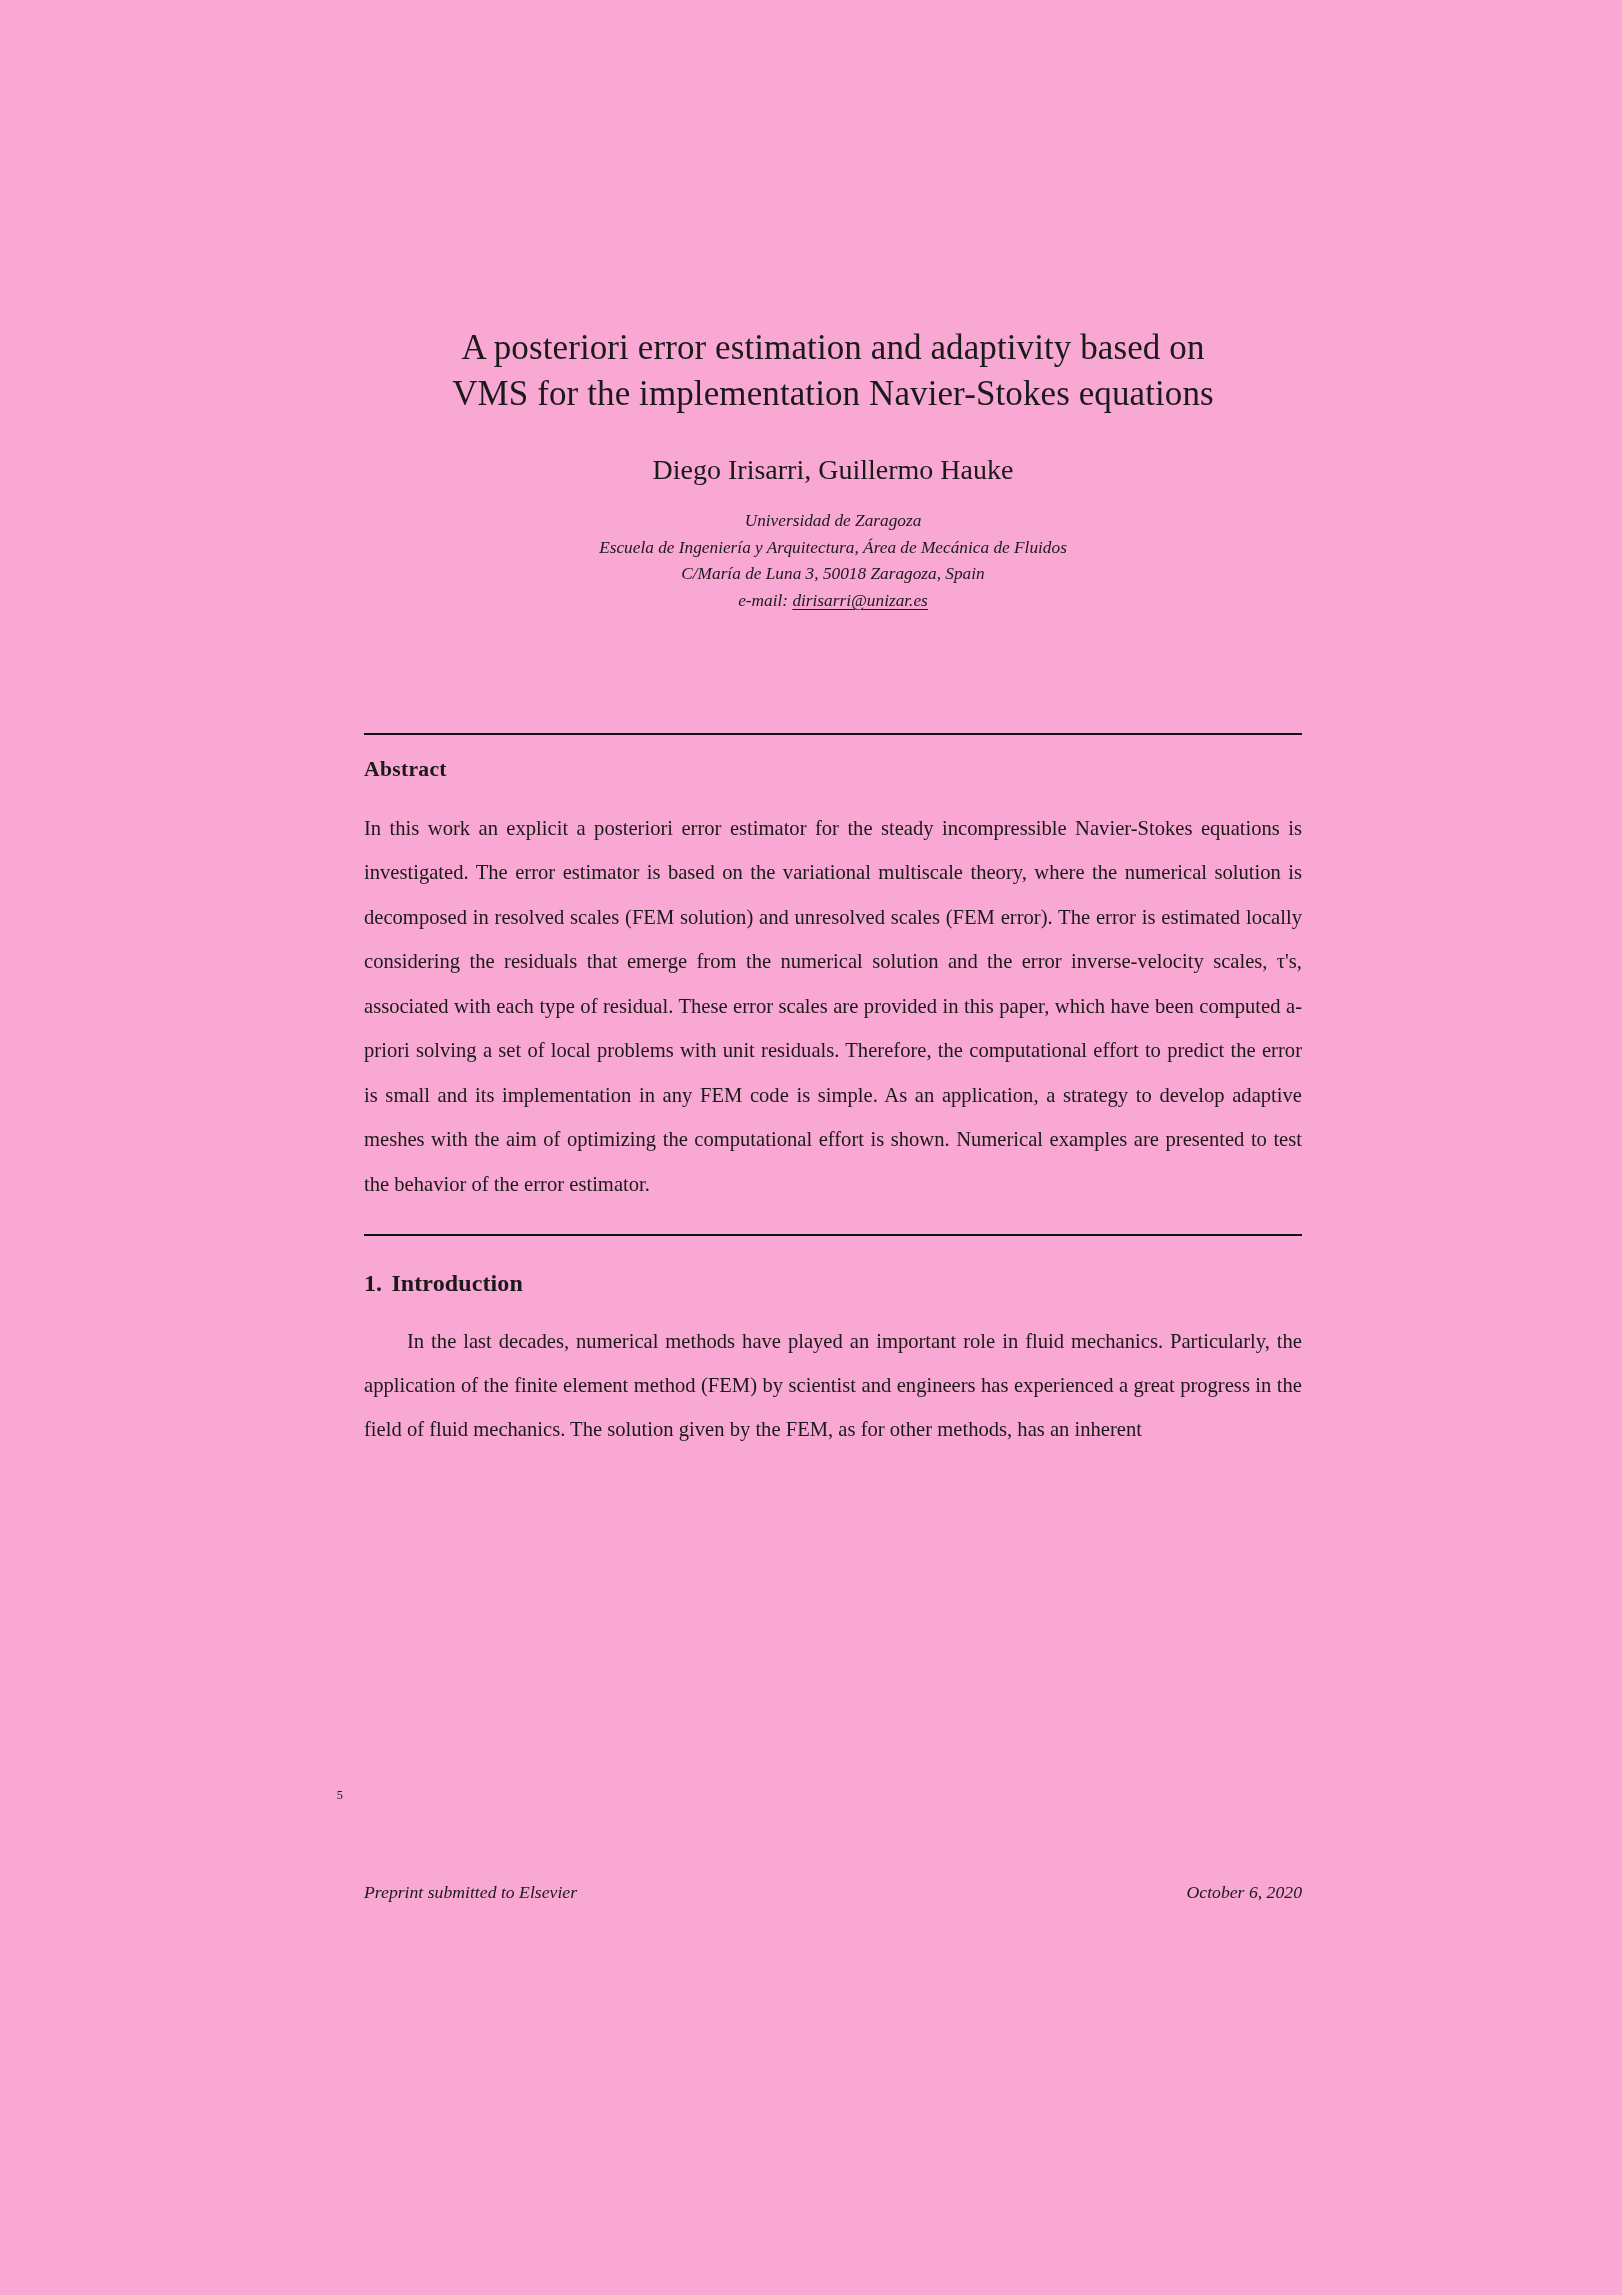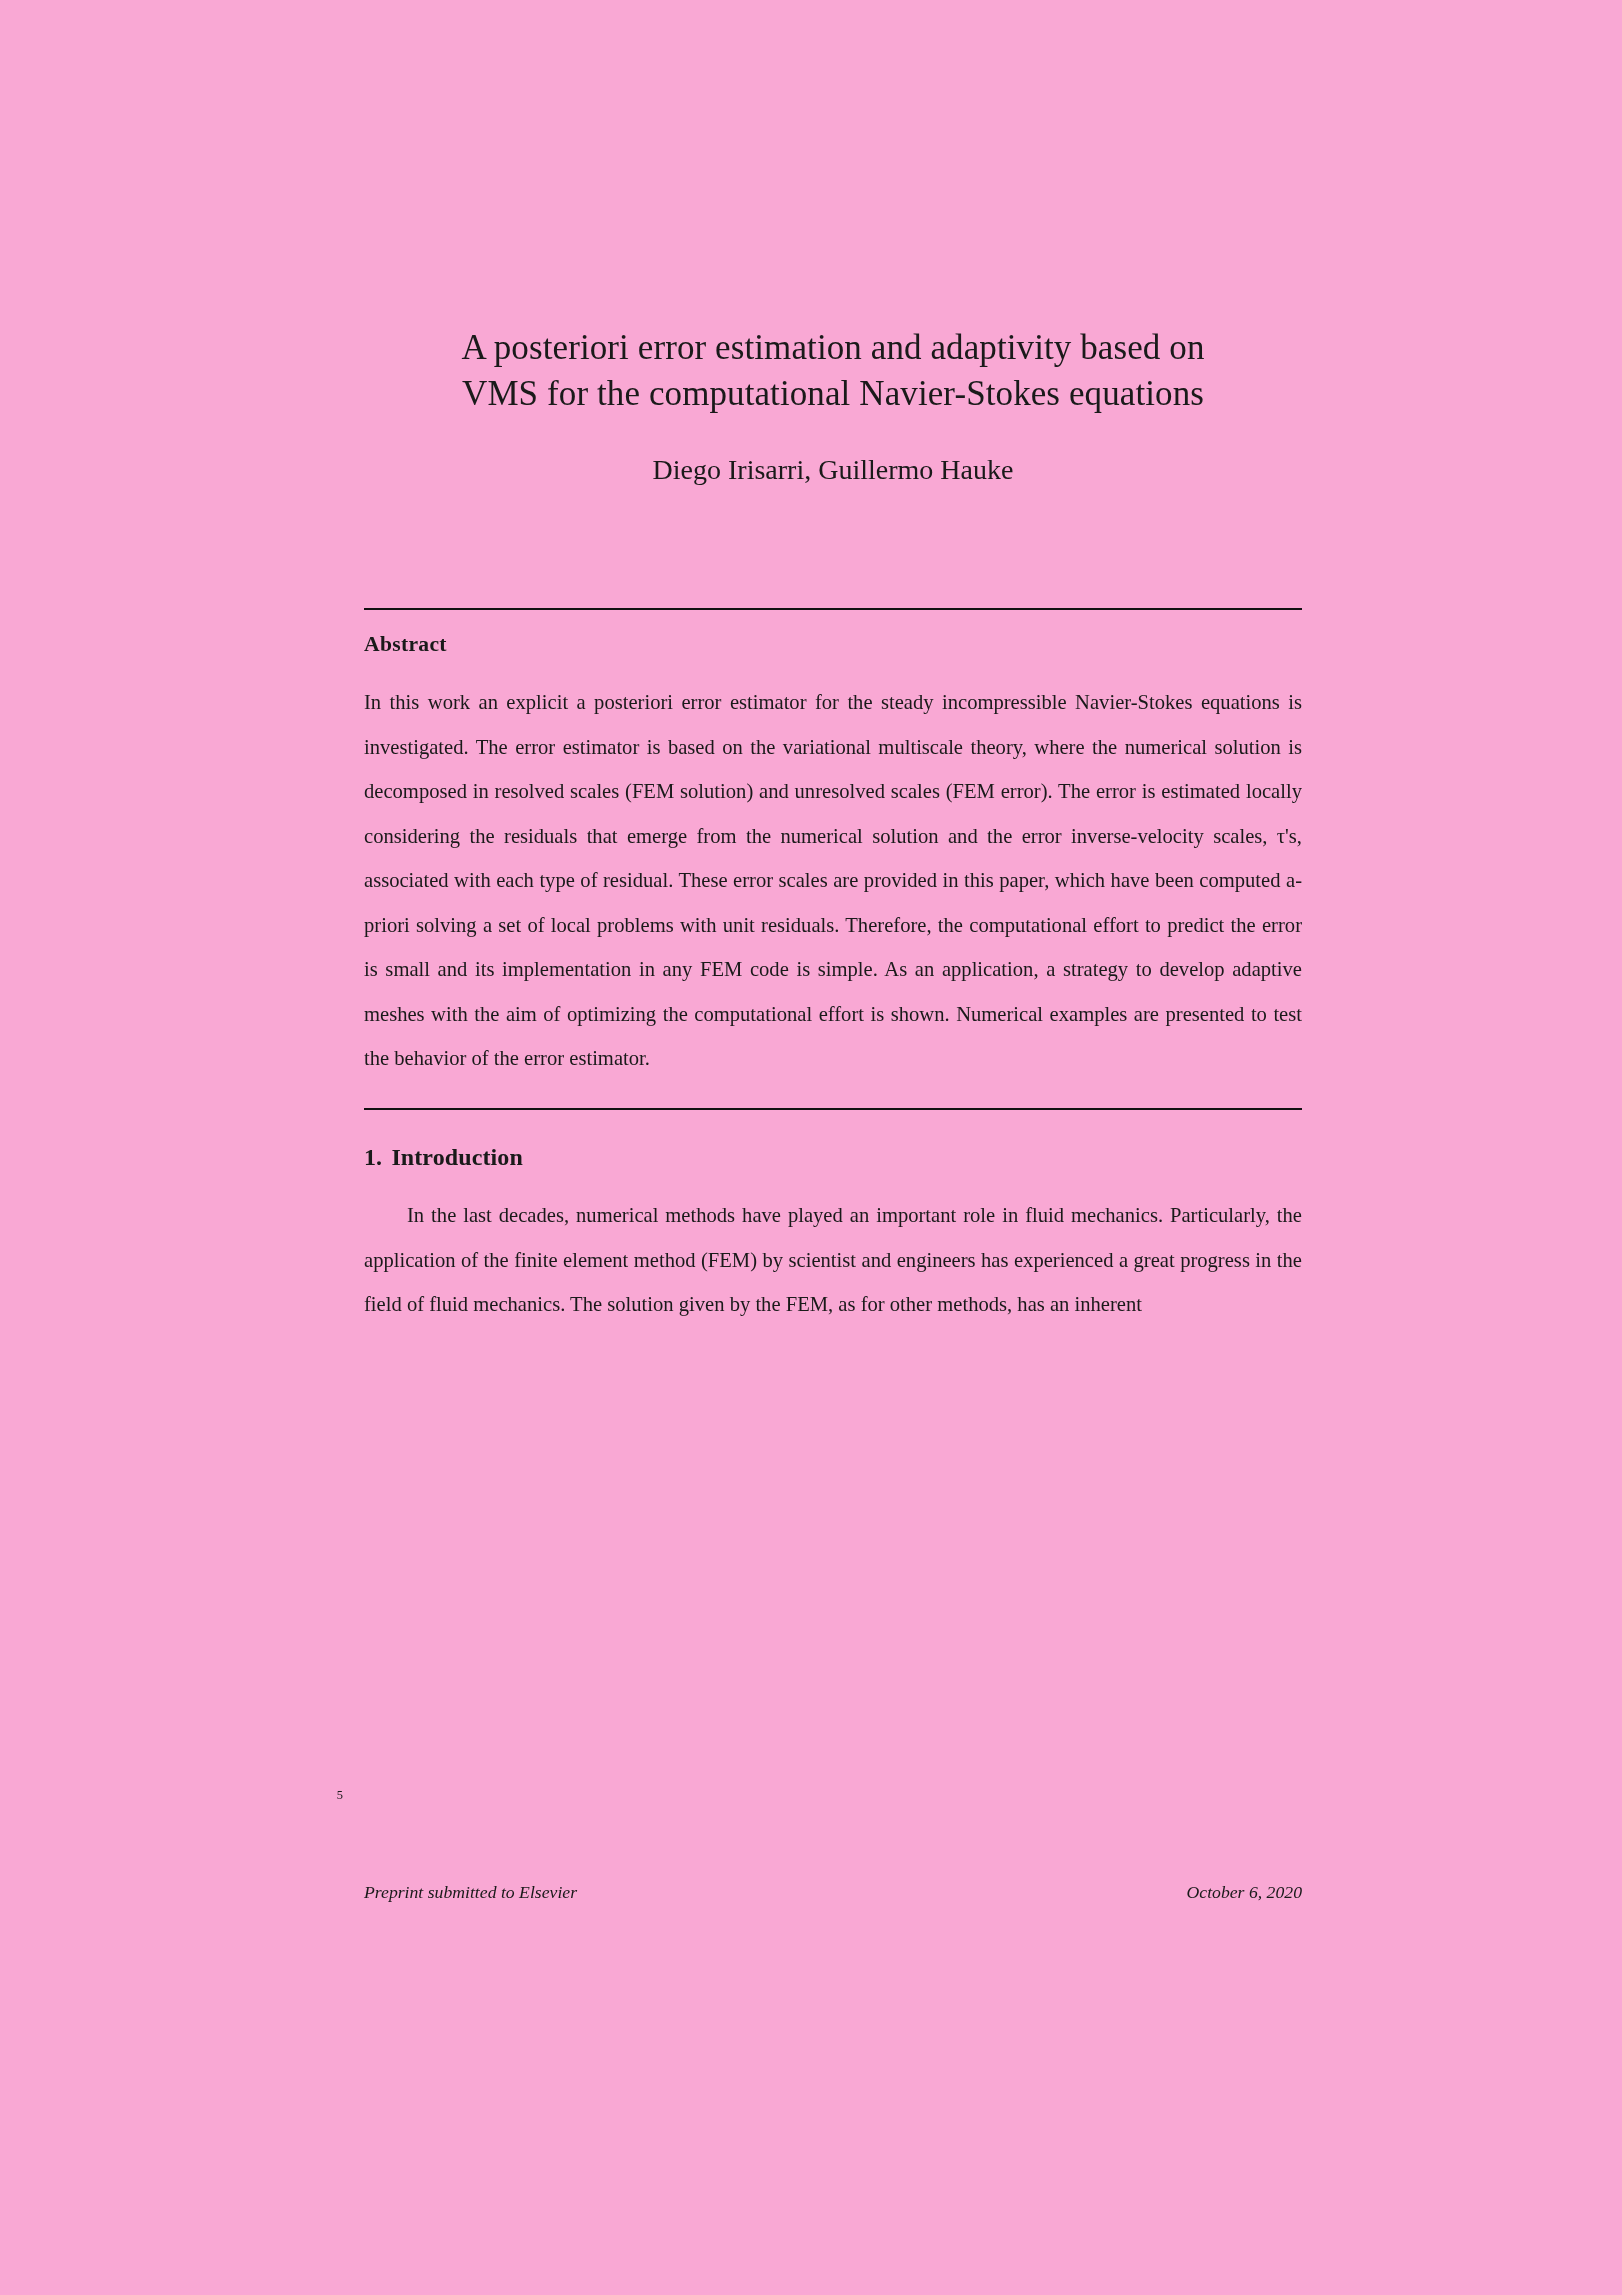--- a/index.html
+++ b/index.html
@@ -169,25 +169,34 @@
 </head>
 <body>
 
 <div class="page">
 
   <div class="content">
 
     <div class="title-block">
       <h1 class="paper-title">
         <span>A posteriori error estimation and adaptivity based on</span><br>
-        <span>VMS for the computational Navier-Stokes equations</span>
+        <span>VMS for the implementation Navier-Stokes equations</span>
       </h1>
 
       <div class="authors">Diego Irisarri, Guillermo Hauke</div>
 
+      <div class="affiliation">
+        <div>Universidad de Zaragoza</div>
+        <div>Escuela de Ingeniería y Arquitectura, Área de Mecánica de Fluidos</div>
+        <div>C/María de Luna 3, 50018 Zaragoza, Spain</div>
+        <div class="email-line">
+          <span>e-mail:</span>
+          <span class="email-addr">dirisarri@unizar.es</span>
+        </div>
+      </div>
     </div>
 
     <hr class="rule rule-top">
 
     <div class="abstract-heading">Abstract</div>
 
     <div class="abstract-body">
       <p>In this work an explicit a posteriori error estimator for the steady incompressible Navier-Stokes equations is investigated. The error estimator is based on the variational multiscale theory, where the numerical solution is decomposed in resolved scales (FEM solution) and unresolved scales (FEM error). The error is estimated locally considering the residuals that emerge from the numerical solution and the error inverse-velocity scales, τ's, associated with each type of residual. These error scales are provided in this paper, which have been computed a-priori solving a set of local problems with unit residuals. Therefore, the computational effort to predict the error is small and its implementation in any FEM code is simple. As an application, a strategy to develop adaptive meshes with the aim of optimizing the computational effort is shown. Numerical examples are presented to test the behavior of the error estimator.</p>
     </div>
 

